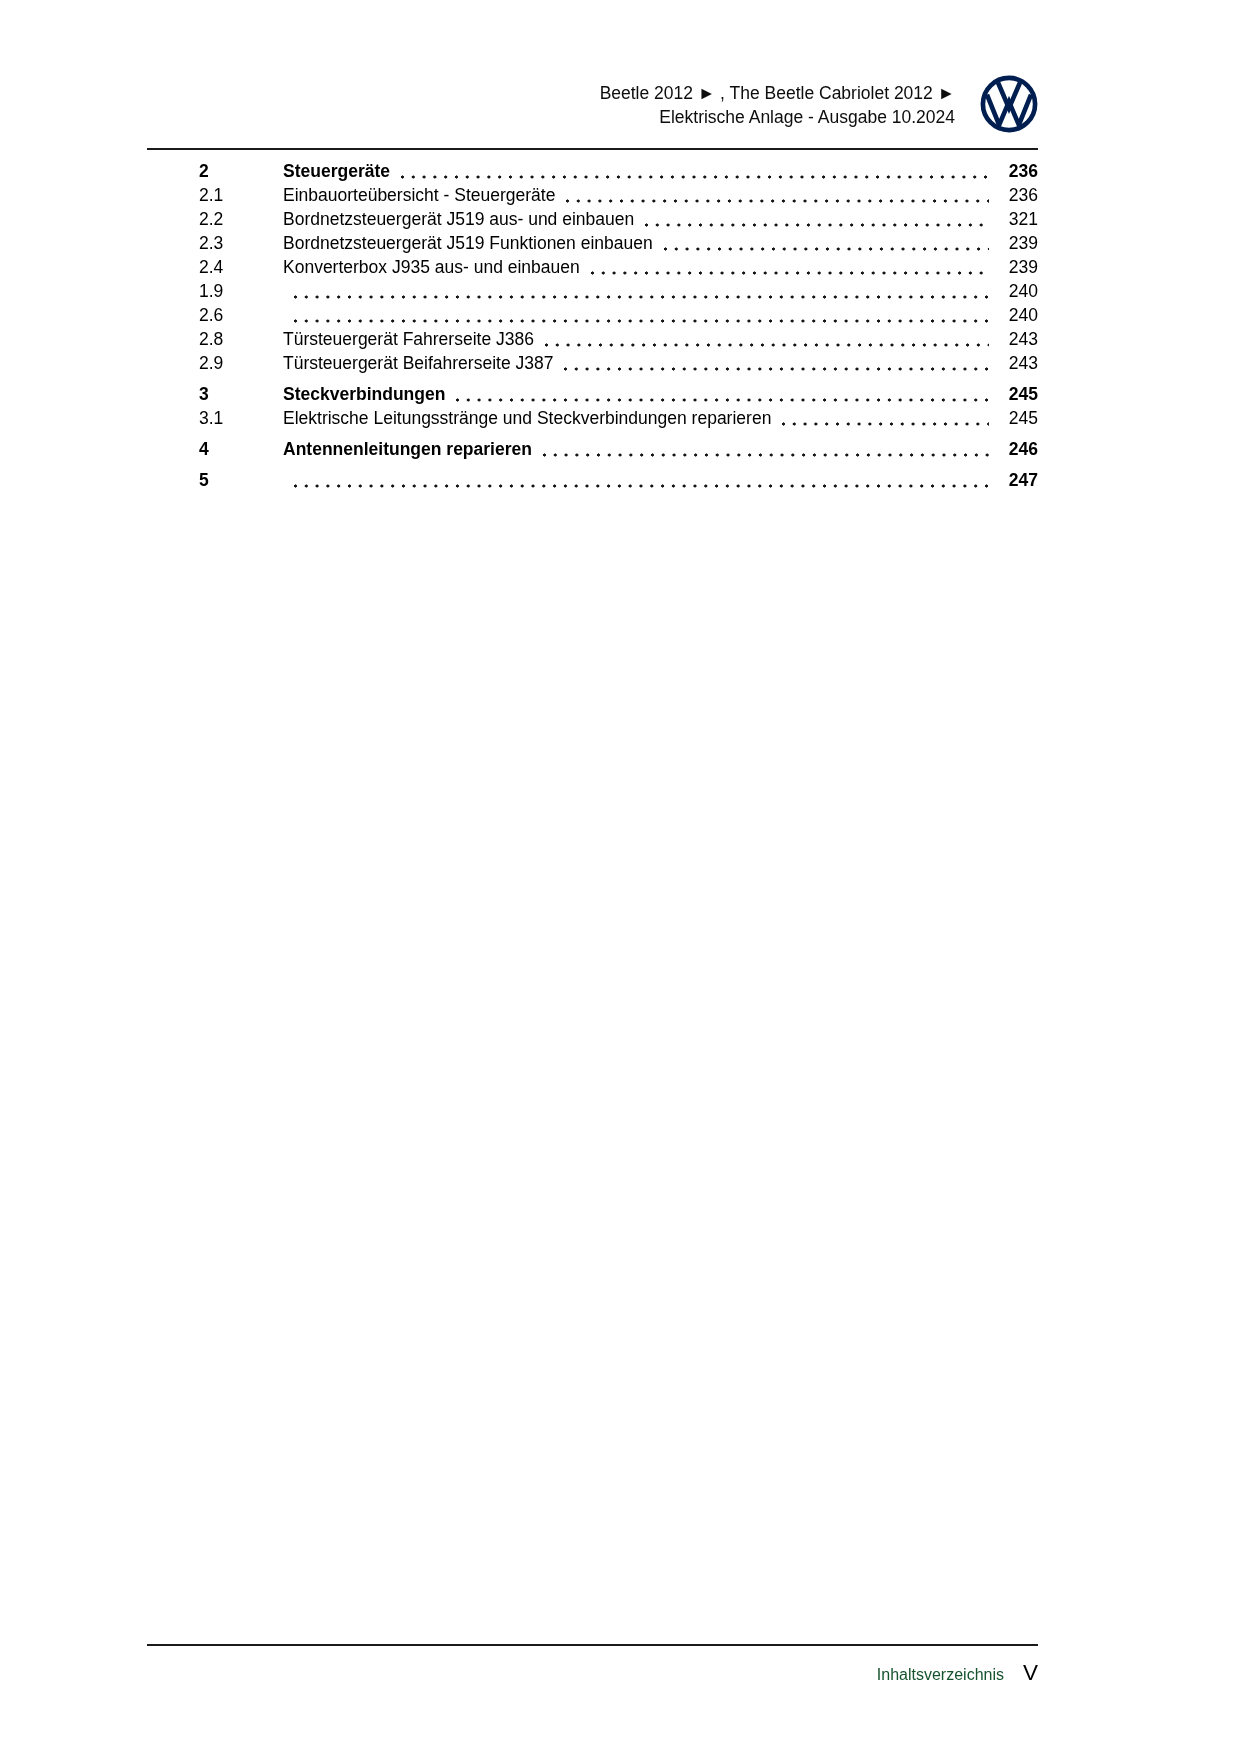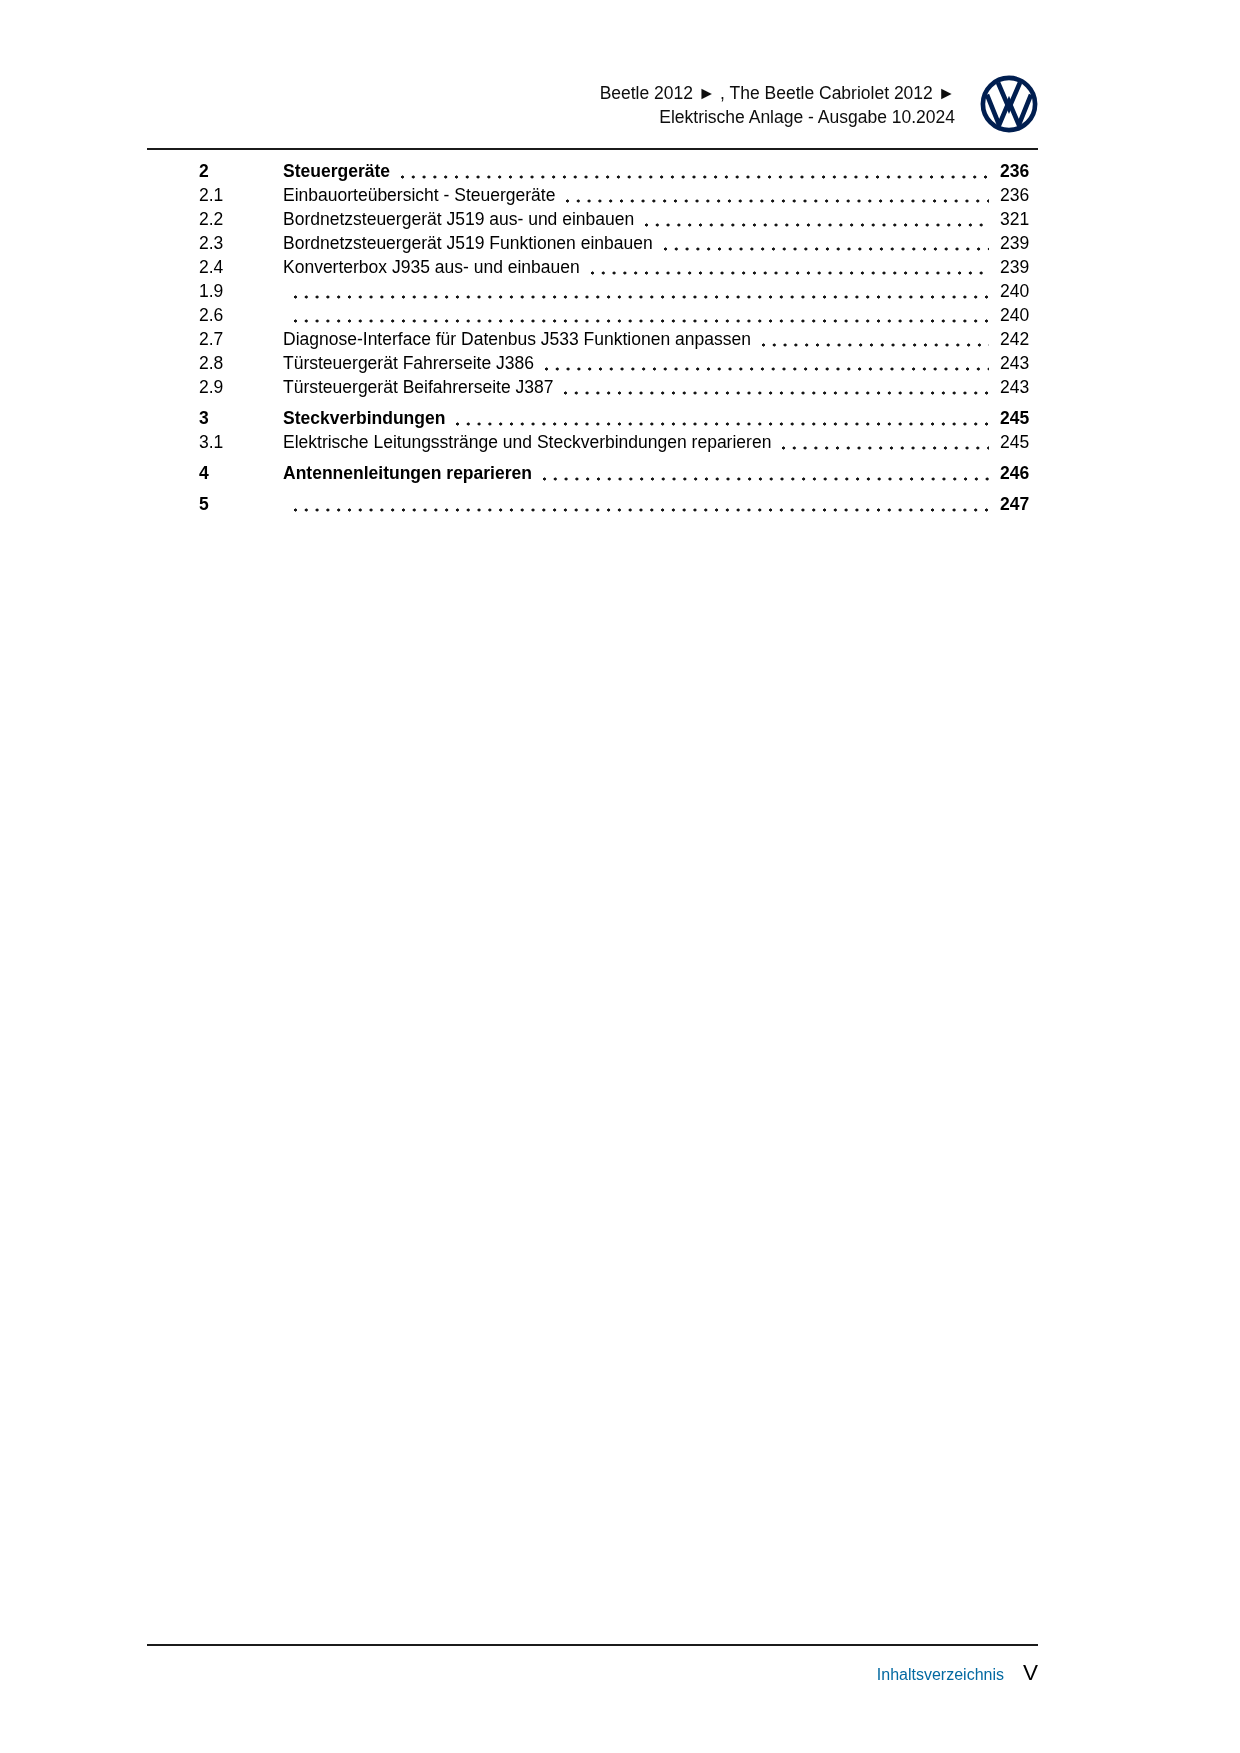--- a/index.html
+++ b/index.html
@@ -47,28 +47,28 @@
   .toc-num{flex:none;width:84px;}
   .toc-title{flex:none;white-space:nowrap;}
   .toc-leader{
     flex:1;align-self:stretch;min-width:18px;
     margin:0 11px 0 9px;
     background-image:radial-gradient(circle at 1.5px 50%, #141414 1.35px, transparent 1.8px);
     background-size:10.8px 4px;
     background-repeat:repeat-x;
     background-position:left 2px bottom 4px;
   }
-  .toc-page{flex:none;min-width:38px;}
+  .toc-page{flex:none;min-width:38px;text-align:right;}
 
   
   .footer{
     position:absolute;right:90px;top:1660px;
     display:flex;align-items:baseline;gap:19px;
   }
-  .footer-label{font-size:16px;color:#0369a1;}
+  .footer-label{font-size:16px;color:#14532d;}
   .footer-page{font-size:22.5px;color:#000;}
 </style>
 </head>
 <body>
 
 <div class="page">
 
   <div class="header">
     <div class="header-text">
       <div>Beetle 2012 ► , The Beetle Cabriolet 2012 ►</div>
@@ -117,26 +117,20 @@
       <span class="toc-num">1.9</span>
       <span class="toc-leader"></span>
       <span class="toc-page">240</span>
     </div>
       <div class="toc-row">
       <span class="toc-num">2.6</span>
       <span class="toc-leader"></span>
       <span class="toc-page">240</span>
     </div>
       <div class="toc-row">
-      <span class="toc-num">2.7</span>
-      <span class="toc-title">Diagnose-Interface für Datenbus J533 Funktionen anpassen</span>
-      <span class="toc-leader"></span>
-      <span class="toc-page">242</span>
-    </div>
-      <div class="toc-row">
       <span class="toc-num">2.8</span>
       <span class="toc-title">Türsteuergerät Fahrerseite J386</span>
       <span class="toc-leader"></span>
       <span class="toc-page">243</span>
     </div>
       <div class="toc-row">
       <span class="toc-num">2.9</span>
       <span class="toc-title">Türsteuergerät Beifahrerseite J387</span>
       <span class="toc-leader"></span>
       <span class="toc-page">243</span>

